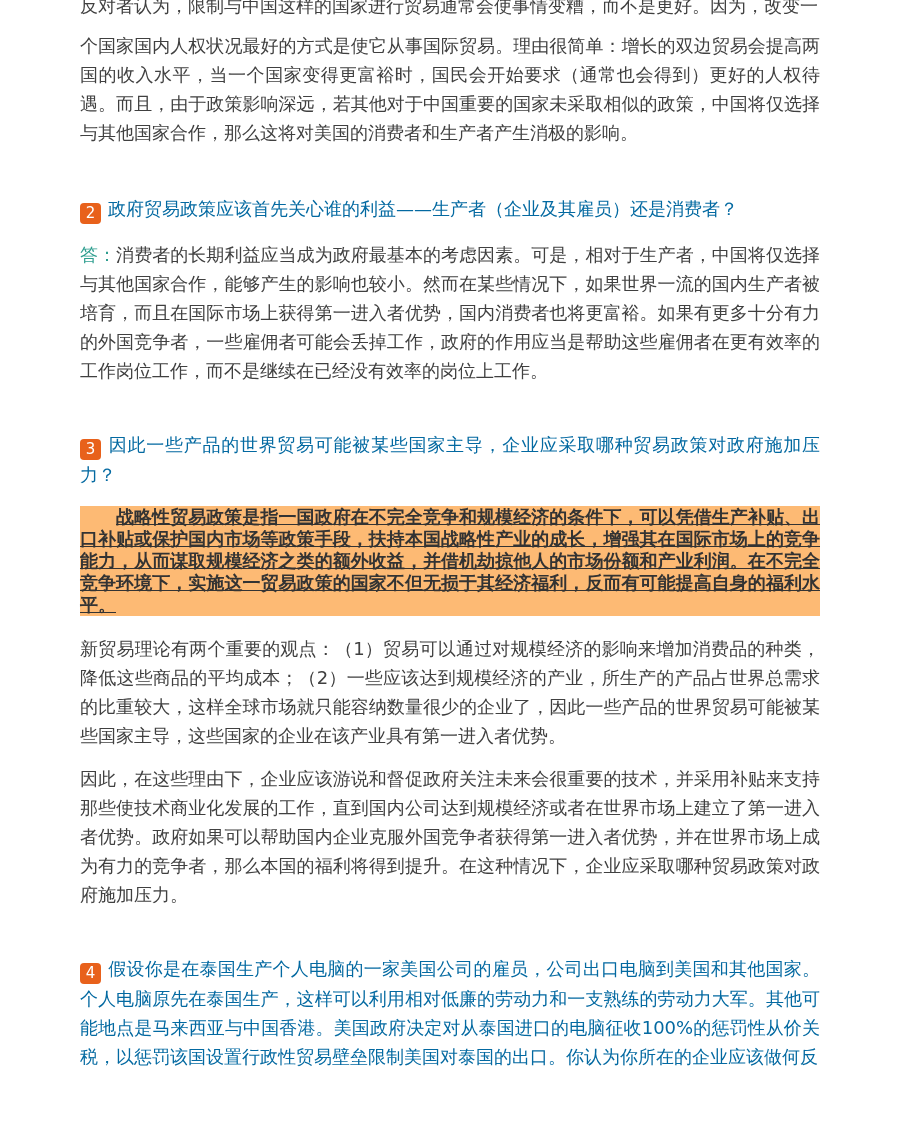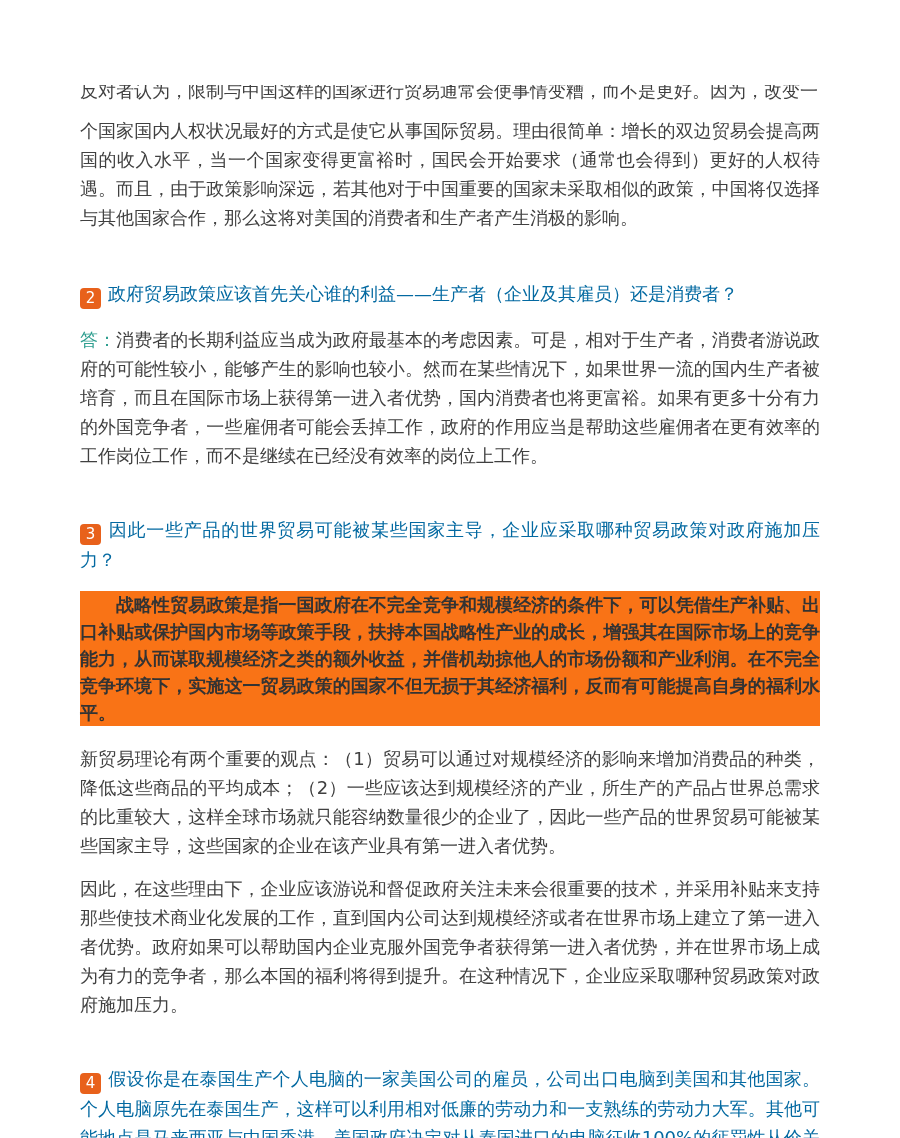--- a/index.html
+++ b/index.html
@@ -20,21 +20,20 @@
     width: 740px;
     margin-left: 80px;
   }
   p { margin: 0; }
   .para {
     text-align: justify;
     margin-top: 8px;
   }
   
   .clip-line {
-    margin-top: 85px;
     height: 23px;
     overflow: hidden;
   }
   .clip-line .inner {
     display: block;
     margin-top: -9px;
     white-space: nowrap;
   }
   .q-badge {
     display: inline-flex;
@@ -50,26 +49,27 @@
     vertical-align: -3px;
     margin-right: 7px;
   }
   .question { color: #0369a1; }
   .q2-row { margin-top: 47px; }
   .answer-para { margin-top: 16px; }
   .answer-label { color: #2e9e8f; }
   .q3-row { margin-top: 45px; }
   .highlight-block {
     margin-top: 17px;
-    background: #f97316;
+    background: #fdba74;
     font-weight: bold;
     color: #333333;
-    line-height: 27px;
+    line-height: 22px;
     text-indent: 2em;
     text-align: justify;
+    text-decoration: underline;
   }
   .q3-para1 { margin-top: 18px; }
   .q3-para2 { margin-top: 14px; }
   .q4-para { margin-top: 45px; }
 </style>
 </head>
 <body>
 
 <div class="content">
 
@@ -77,21 +77,21 @@
     <span class="inner">反对者认为，限制与中国这样的国家进行贸易通常会使事情变糟，而不是更好。因为，改变一</span>
   </div>
 
   <p class="para">个国家国内人权状况最好的方式是使它从事国际贸易。理由很简单：增长的双边贸易会提高两国的收入水平，当一个国家变得更富裕时，国民会开始要求（通常也会得到）更好的人权待遇。而且，由于政策影响深远，若其他对于中国重要的国家未采取相似的政策，中国将仅选择与其他国家合作，那么这将对美国的消费者和生产者产生消极的影响。</p>
 
   <p class="para q2-row">
     <span class="q-badge">2</span><span class="question">政府贸易政策应该首先关心谁的利益——生产者（企业及其雇员）还是消费者？</span>
   </p>
 
   <p class="para answer-para">
-    <span class="answer-label">答：</span><span>消费者的长期利益应当成为政府最基本的考虑因素。可是，相对于生产者，消费者游说政府的可能性较小，能够产生的影响也较小。然而在某些情况下，如果世界一流的国内生产者被培育，而且在国际市场上获得第一进入者优势，国内消费者也将更富裕。如果有更多十分有力的外国竞争者，一些雇佣者可能会丢掉工作，政府的作用应当是帮助这些雇佣者在更有效率的工作岗位工作，而不是继续在已经没有效率的岗位上工作。</span>
+    <span class="answer-label">答：</span><span>消费者的长期利益应当成为政府最基本的考虑因素。可是，相对于生产者，中国将仅选择与其他国家合作，能够产生的影响也较小。然而在某些情况下，如果世界一流的国内生产者被培育，而且在国际市场上获得第一进入者优势，国内消费者也将更富裕。如果有更多十分有力的外国竞争者，一些雇佣者可能会丢掉工作，政府的作用应当是帮助这些雇佣者在更有效率的工作岗位工作，而不是继续在已经没有效率的岗位上工作。</span>
   </p>
 
   <p class="para q3-row">
     <span class="q-badge">3</span><span class="question">因此一些产品的世界贸易可能被某些国家主导，企业应采取哪种贸易政策对政府施加压力？</span>
   </p>
 
   <p class="para highlight-block">战略性贸易政策是指一国政府在不完全竞争和规模经济的条件下，可以凭借生产补贴、出口补贴或保护国内市场等政策手段，扶持本国战略性产业的成长，增强其在国际市场上的竞争能力，从而谋取规模经济之类的额外收益，并借机劫掠他人的市场份额和产业利润。在不完全竞争环境下，实施这一贸易政策的国家不但无损于其经济福利，反而有可能提高自身的福利水平。</p>
 
   <p class="para q3-para1">新贸易理论有两个重要的观点：（1）贸易可以通过对规模经济的影响来增加消费品的种类，降低这些商品的平均成本；（2）一些应该达到规模经济的产业，所生产的产品占世界总需求的比重较大，这样全球市场就只能容纳数量很少的企业了，因此一些产品的世界贸易可能被某些国家主导，这些国家的企业在该产业具有第一进入者优势。</p>
 

